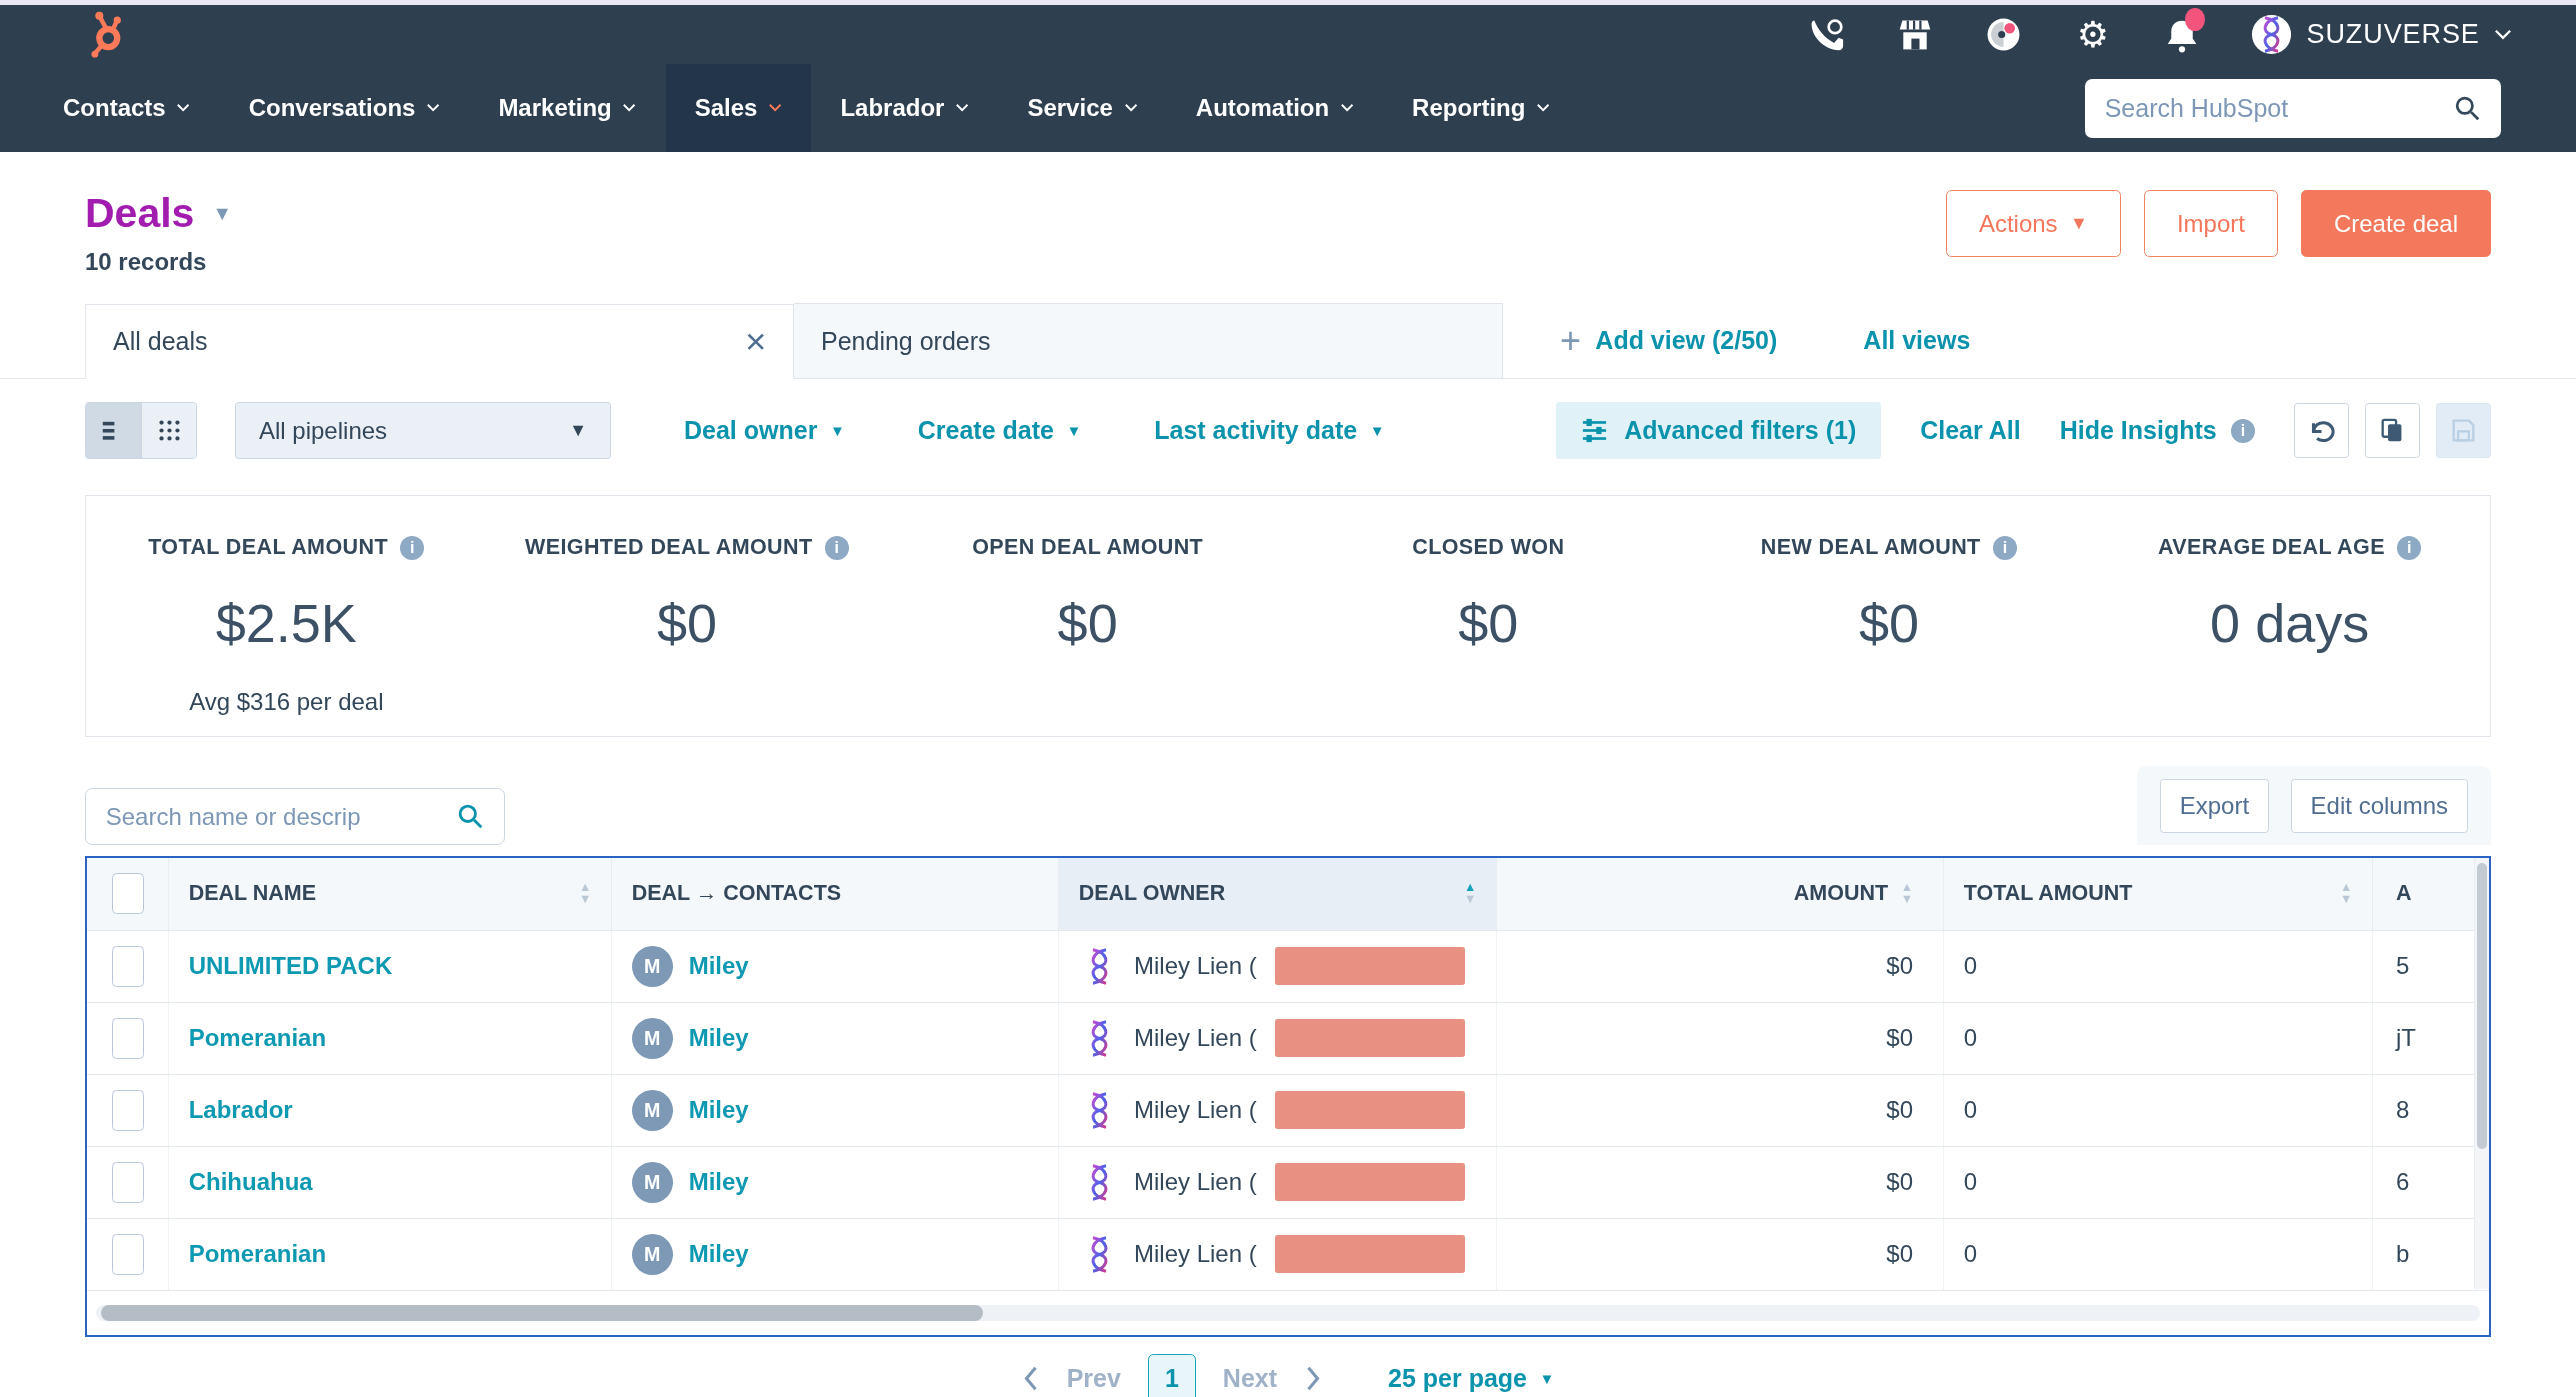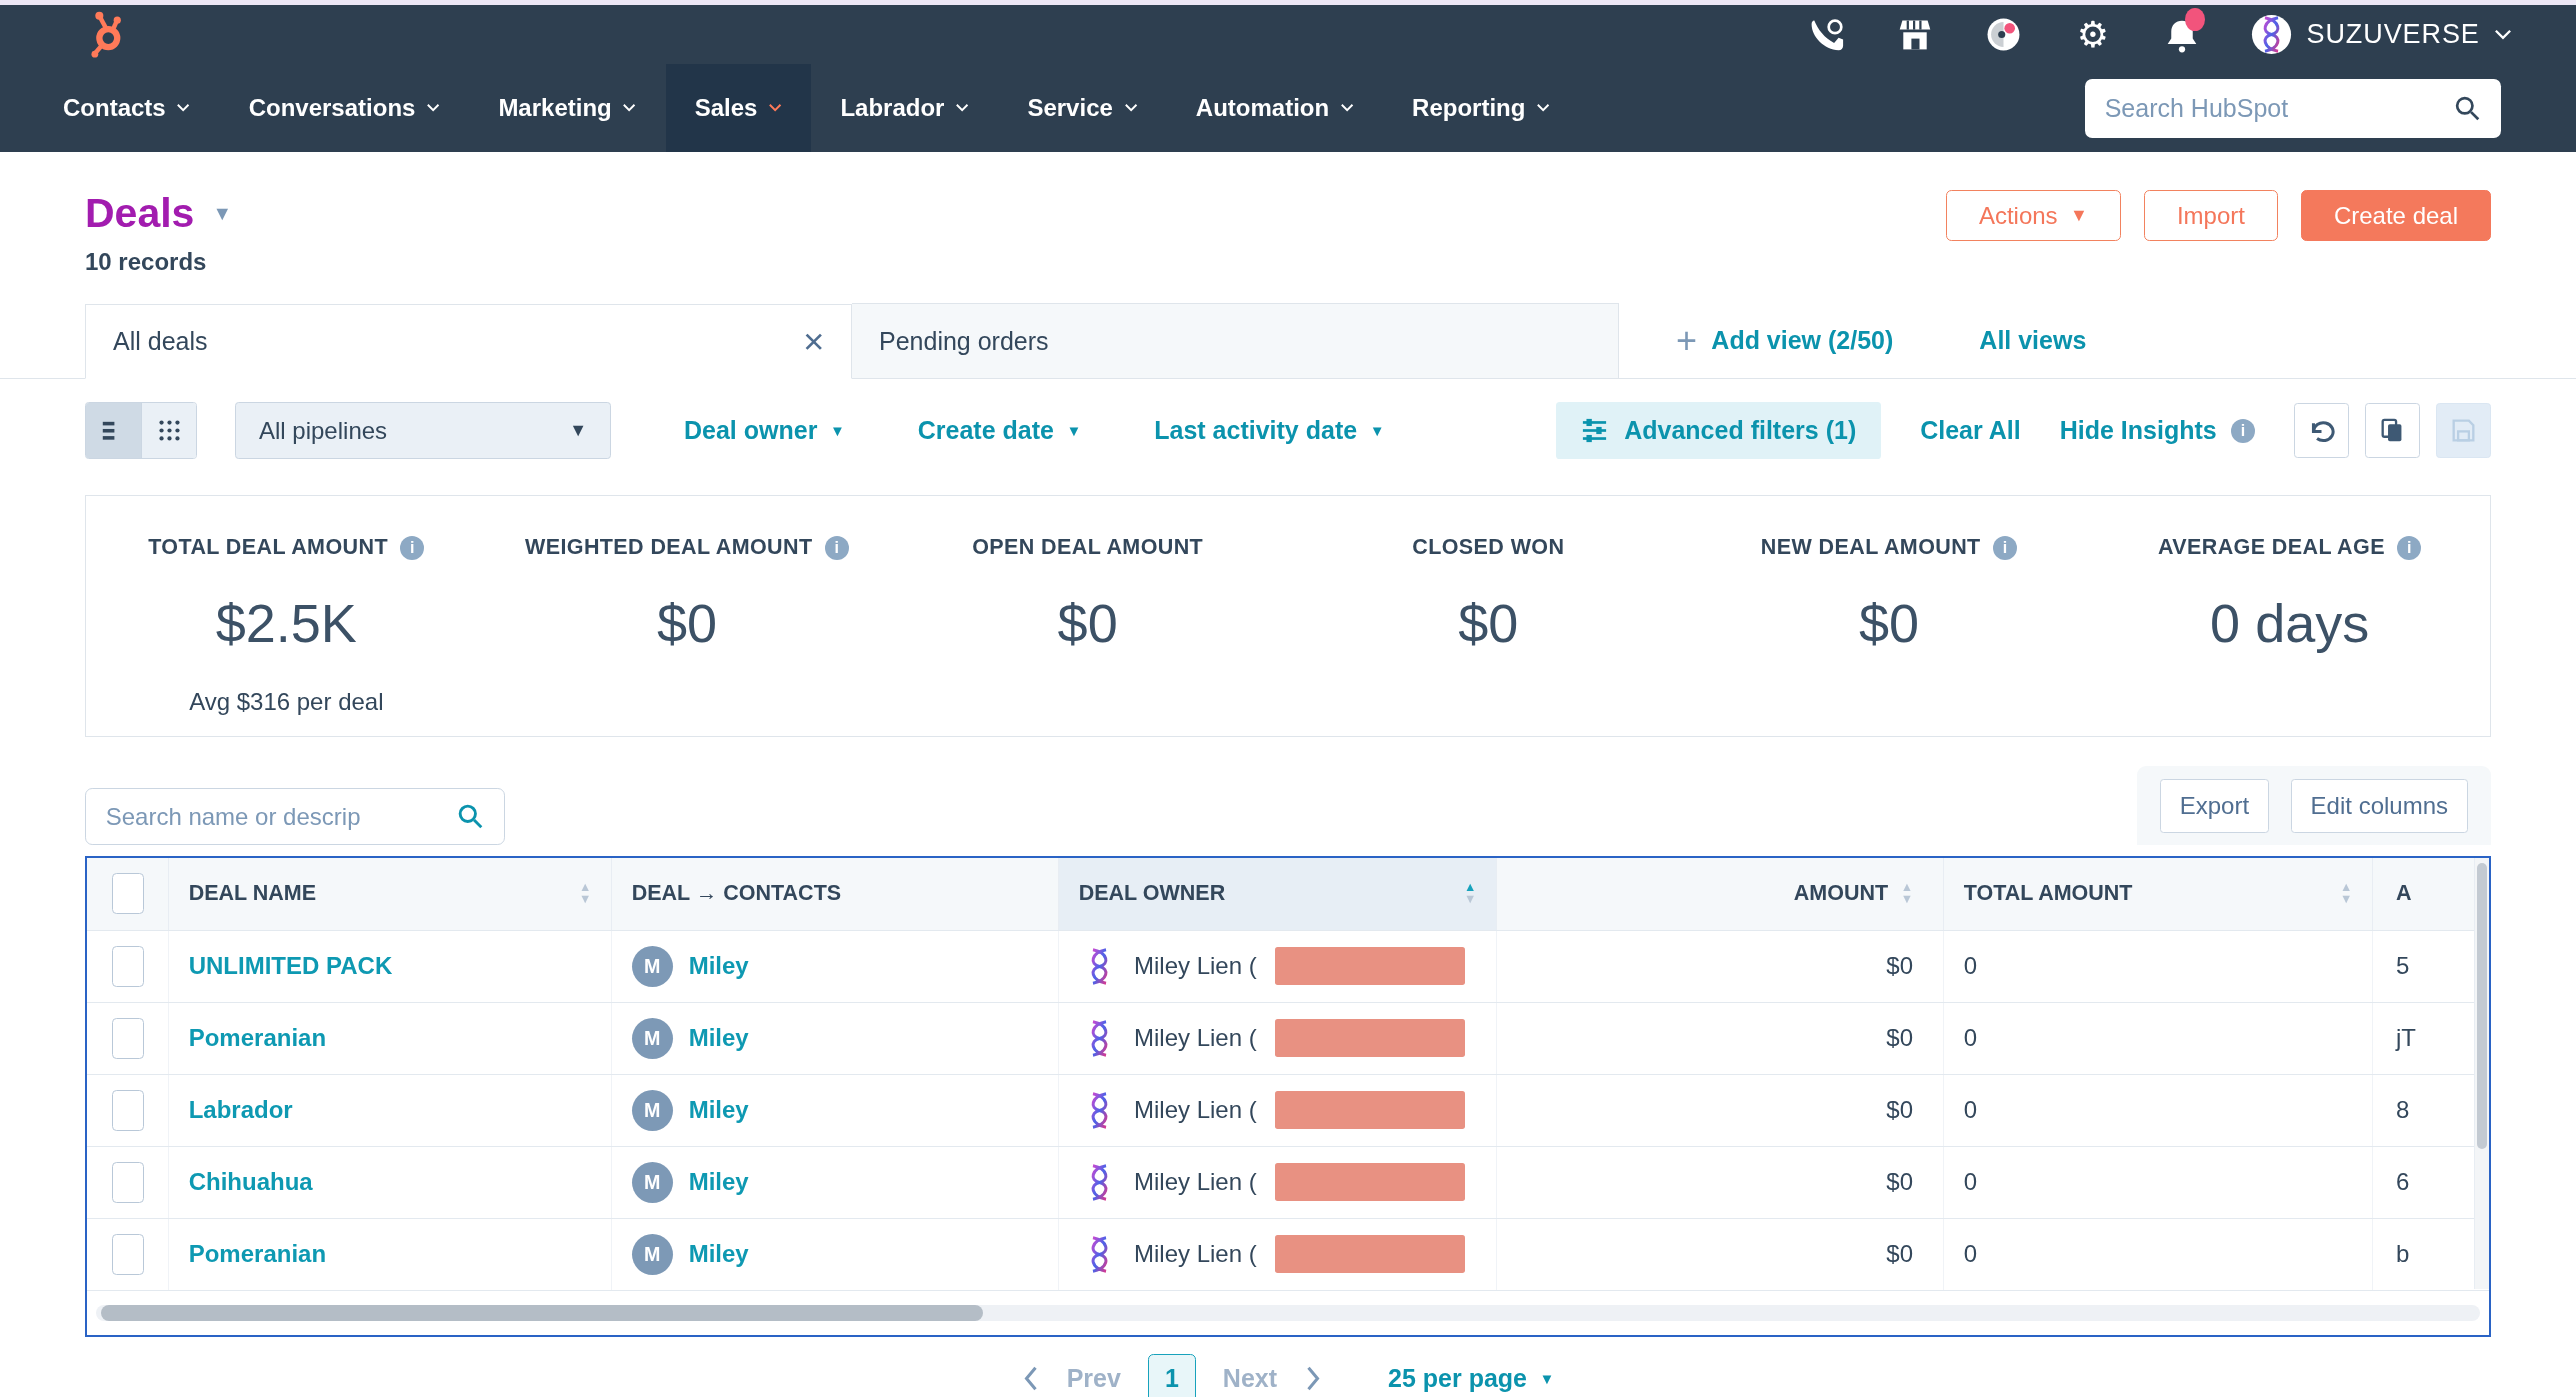--- a/index.html
+++ b/index.html
@@ -24,28 +24,28 @@
   .nav-search input::placeholder { color:#7c98b6; }
 
   
   .page { padding:0 85px; }
   .page-header { display:flex; align-items:flex-start; margin-top:38px; }
   .title-row { display:flex; align-items:center; gap:18px; cursor:pointer; }
   .page-title { font-size:41px; font-weight:bold; color:#a21caf; }
   .tri { font-size:19.7px; color:#7c98b6; }
   .records { font-size:24px; font-weight:bold; margin-top:10.7px; }
   .header-buttons { margin-left:auto; display:flex; gap:23px; }
-  .btn { height:51px; border-radius:5.4px; font-size:24px; display:flex; align-items:center; justify-content:center; padding:0 32px; cursor:pointer; white-space:nowrap; }
+  .btn { height:67px; border-radius:5.4px; font-size:24px; display:flex; align-items:center; justify-content:center; padding:0 32px; cursor:pointer; white-space:nowrap; }
   .btn.outline { border:1.8px solid #f2825f; color:#f4765a; background:#fff; gap:12.5px; }
   .btn.primary { background:#f4795c; border:1.8px solid #f4795c; color:#fff; }
   .btn .tri-o { color:#f4765a; font-size:18px; }
 
   
   .tabs-bleed { margin:27px -85px 0; padding:0 85px; border-bottom:0.9px solid #dfe5eb; display:flex; align-items:flex-end; }
-  .tab { width:767px; height:75px; display:flex; align-items:center; padding:0 27px; font-size:25px; cursor:pointer; }
+  .tab { width:709px; height:75px; display:flex; align-items:center; padding:0 27px; font-size:25px; cursor:pointer; }
   .tab.active { background:#fff; border:0.9px solid #dfe5eb; border-bottom:0.9px solid #fff; margin-bottom:-0.9px; justify-content:space-between; }
   .tab.inactive { background:#f5f8fa; border:0.9px solid #dfe5eb; border-bottom:none; border-left:none; }
   .add-view { display:flex; align-items:center; gap:14.3px; margin-left:57px; height:75px; font-size:25px; font-weight:bold; color:#0b93ad; cursor:pointer; }
   .plus { color:#7c98b6; font-size:36px; font-weight:normal; line-height:1; }
   .all-views { margin-left:86px; height:75px; display:flex; align-items:center; font-size:25px; font-weight:bold; color:#0b93ad; cursor:pointer; }
 
   
   .filter-row { display:flex; align-items:center; margin-top:23px; }
   .toggle-group { display:flex; border:0.9px solid #cbd6e2; border-radius:3.6px; overflow:hidden; }
   .toggle { width:55px; height:55px; display:flex; align-items:center; justify-content:center; cursor:pointer; }

